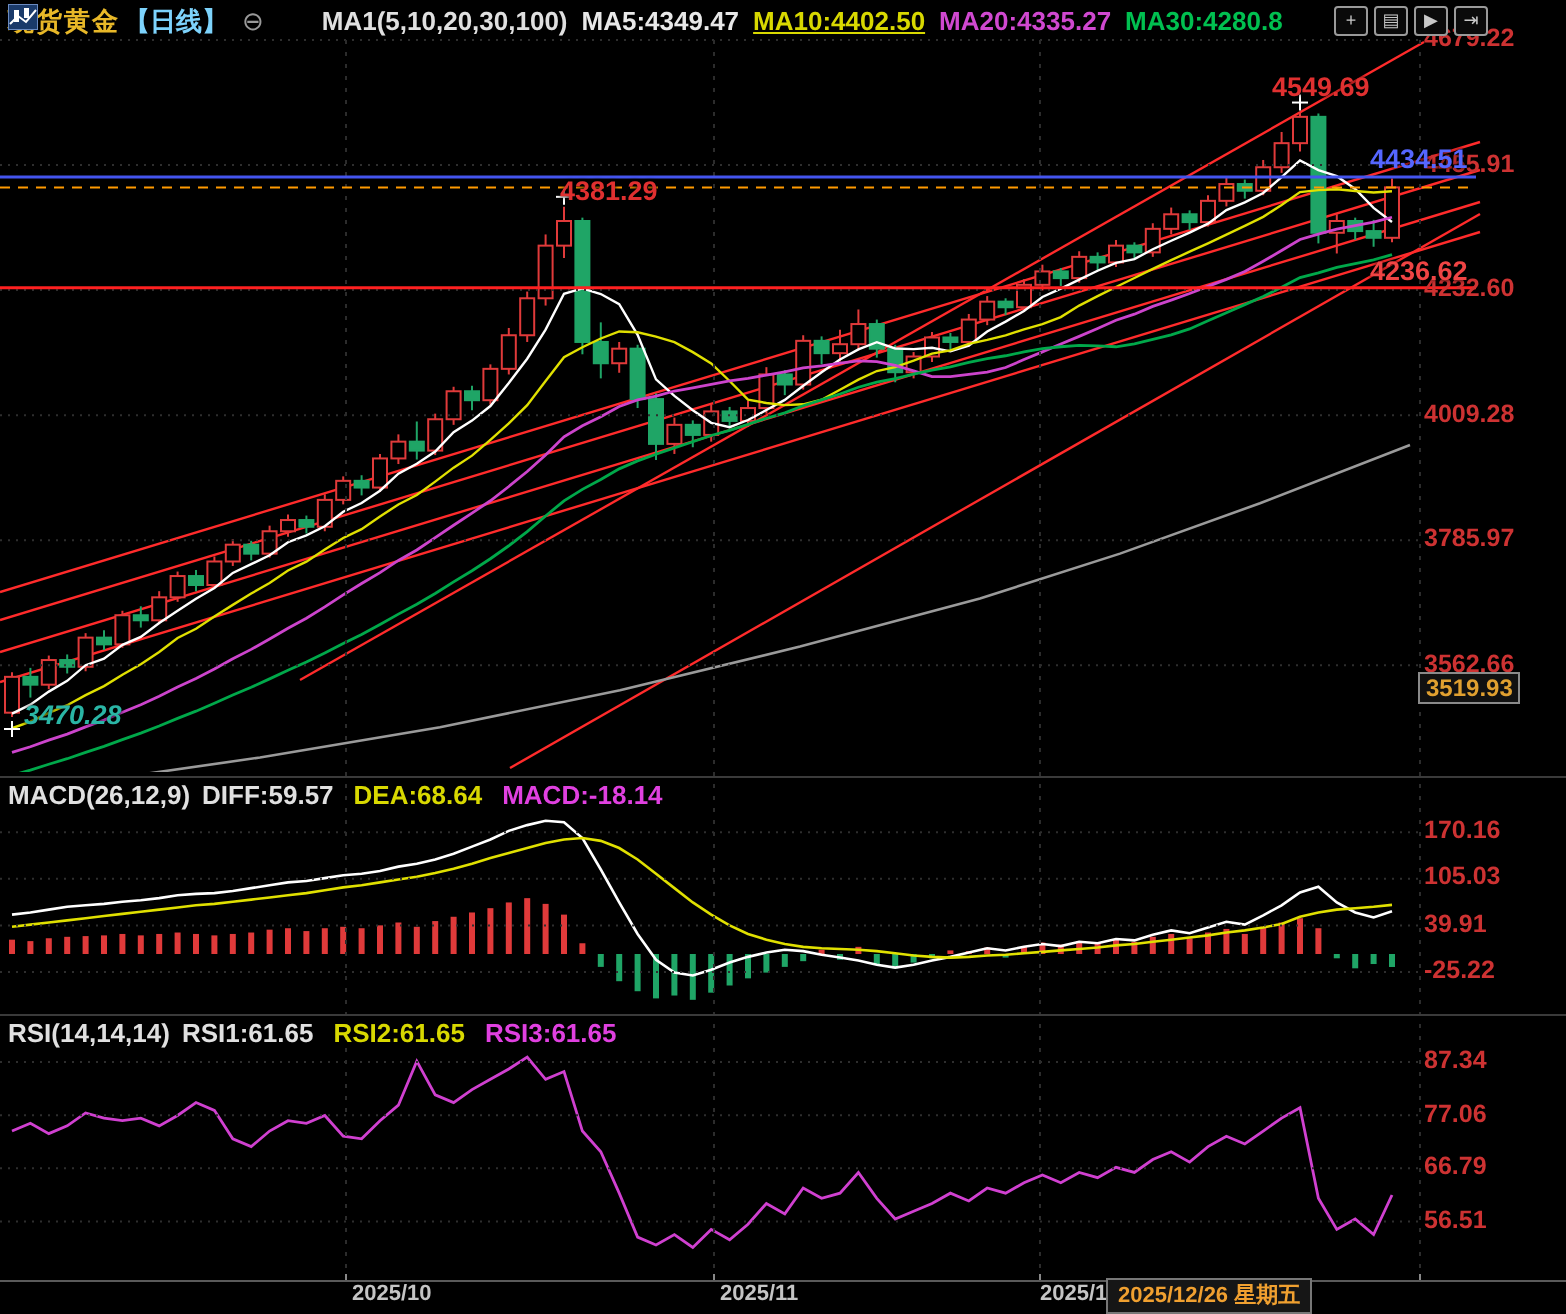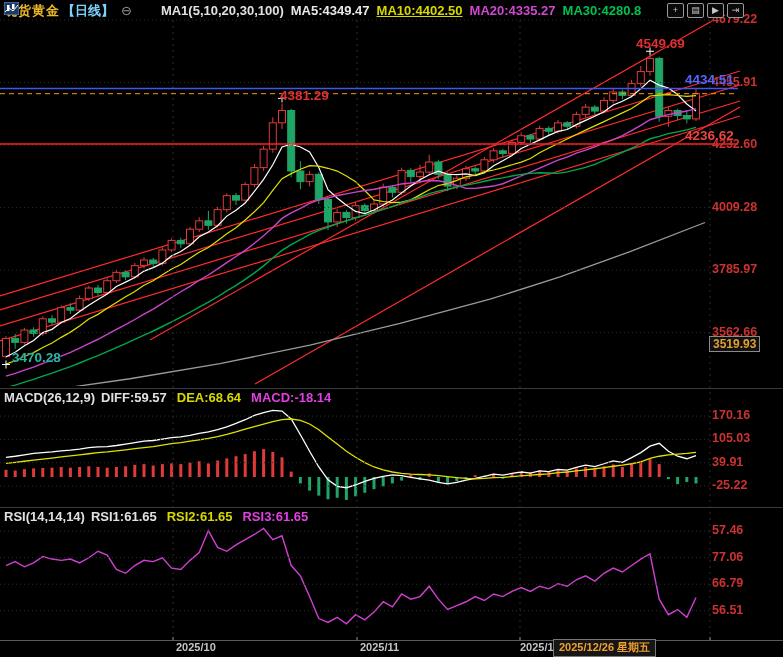--- a/index.html
+++ b/index.html
@@ -369,29 +369,29 @@
       <div class="axis-label" style="top: 74.5268px;">4455.91</div>
       <div class="axis-label" style="top: 137.054px;">4232.60</div>
       <div class="axis-label" style="top: 199.583px;">4009.28</div>
       <div class="axis-label" style="top: 262.11px;">3785.97</div>
       <div class="axis-label" style="top: 324.637px;">3562.66</div>
       <div class="axis-label boxed" style="top: 335.601px;">3519.93</div>
       <div class="axis-label" style="top: 408.083px;">170.16</div>
       <div class="axis-label" style="top: 431.399px;">105.03</div>
       <div class="axis-label" style="top: 454.712px;">39.91</div>
       <div class="axis-label" style="top: 478.029px;">-25.22</div>
-      <div class="axis-label" style="top: 523px;">57.46</div>
+      <div class="axis-label" style="top: 523px;">87.34</div>
       <div class="axis-label" style="top: 549.605px; text-align: right;">77.06</div>
       <div class="axis-label" style="top: 576.183px;">66.79</div>
       <div class="axis-label" style="top: 602.788px;">56.51</div>
       <div class="ann" style="left: 636px; top: 36px; color: rgb(224, 48, 48);">4549.69</div>
       <div class="ann" style="left: 685px; top: 72px; color: rgb(85, 102, 255);">4434.51</div>
       <div class="ann" style="left: 685px; top: 128px; color: #ef4444;">4236.62</div>
       <div class="ann" style="left: 280px; top: 88px; color: rgb(224, 48, 48);">4381.29</div>
-      <div class="ann" style="left: 12px; top: 350px; color: rgb(42, 181, 165);">3470.28</div>
+      <div class="ann" style="left: 12px; top: 350px; color: rgb(42, 181, 165); font-style: italic;">3470.28</div>
       <div class="xlab" style="left: 176px;">2025/10</div>
       <div class="xlab" style="left: 360px;">2025/11</div>
       <div class="xlab" style="left: 520px;">2025/12</div>
       <div class="xlab hl" style="left: 553px;">2025/12/26 星期五</div>
     </div>
 
 
   <div class="sep" style="top:388px;"></div>
   <div class="sep" style="top:507px;"></div>
   <div class="sep axisline" style="top:640px;"></div>

